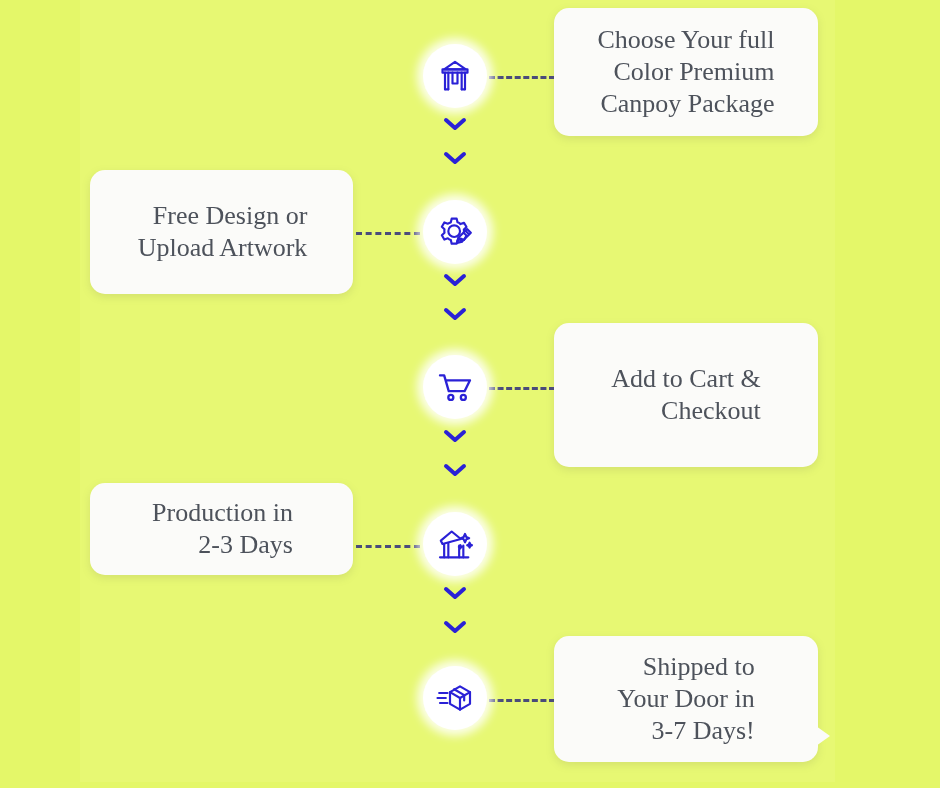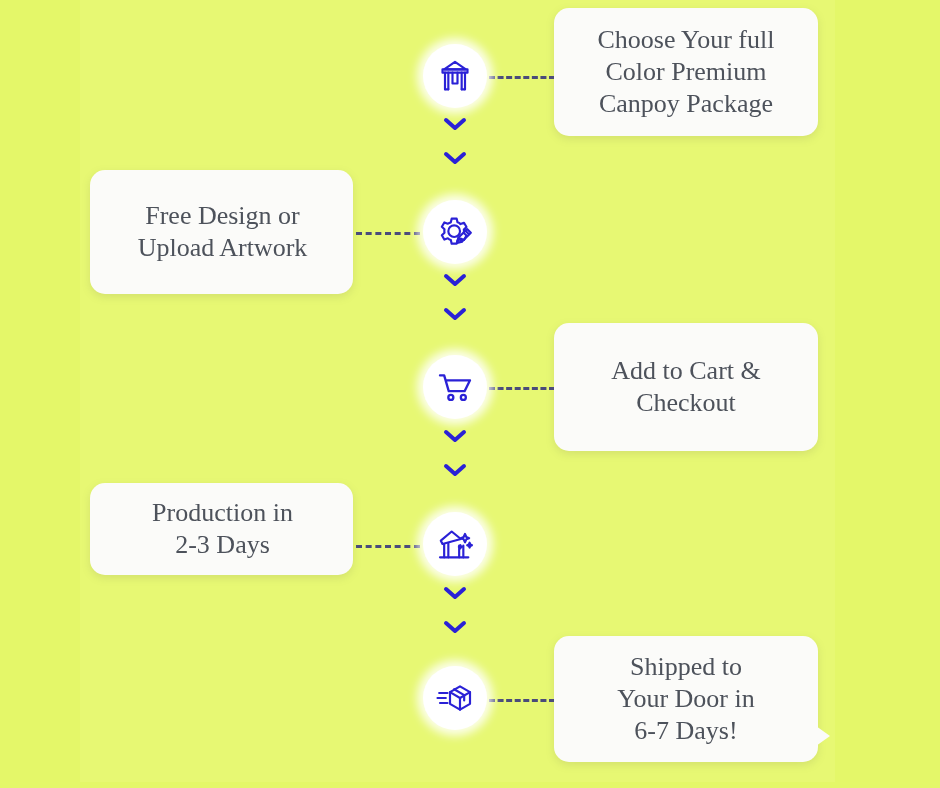--- a/index.html
+++ b/index.html
@@ -69,21 +69,21 @@
 
   
   .card {
     position: absolute;
     background: #fbfbf9;
     border-radius: 15px;
     box-shadow: 0 3px 9px rgba(120,130,90,0.18);
     display: flex;
     align-items: center;
     justify-content: center;
-    text-align: center;
+    text-align: right;
     color: #4d525b;
     font-size: 26px;
     line-height: 1.22;
     padding: 14px 18px;
     box-sizing: border-box;
   }
   .card.right { left: 554px; width: 264px; }
   .card.left  { left: 90px;  width: 263px; padding-left: 20px; }
 
   .card .card-text { display: block; white-space: pre-line; }
@@ -173,21 +173,21 @@
   <div class="connector" style="left:489px; top:387px; width:66px;"></div>
 
   <div class="icon-circle" style="top:355px;">
     <svg viewBox="0 0 48 48" fill="none" stroke="#2a21d6" stroke-width="2.8" stroke-linecap="round" stroke-linejoin="round">
       <path d="M6 10 h5 l5.5 19 h19 L42 16 H13"></path>
       <circle cx="19" cy="36.5" r="3"></circle>
       <circle cx="34" cy="36.5" r="3"></circle>
     </svg>
   </div>
 
-  <div class="card right" style="top:323px; height:128px;">
+  <div class="card right" style="top:323px; height:144px;">
     <span class="card-text">Add to Cart &amp;
 Checkout</span>
   </div>
 
   <div class="chevrons" style="top:428px;">
     <svg viewBox="0 0 26 16" fill="none" stroke="#2a21d6" stroke-width="4" stroke-linecap="round" stroke-linejoin="round">
       <path d="M4 4 L13 12 L22 4"></path>
     </svg>
     <svg viewBox="0 0 26 16" fill="none" stroke="#2a21d6" stroke-width="4" stroke-linecap="round" stroke-linejoin="round">
       <path d="M4 4 L13 12 L22 4"></path>
@@ -230,17 +230,17 @@
       <path d="M18 17 L30 24 L42 17"></path>
       <path d="M30 24 L30 38"></path>
       <path d="M23 13.5 L35 20.5 L35 27"></path>
       <path d="M5 18 L15 18 M3 24 L13 24 M6 30 L15 30"></path>
     </svg>
   </div>
 
   <div class="card right" style="top:636px; height:126px;">
     <span class="card-text">Shipped to
 Your Door in
-6-7 Days!</span>
+3-7 Days!</span>
   </div>
   <div class="bubble-tail"></div>
 
 </div>
 
 </body></html>

